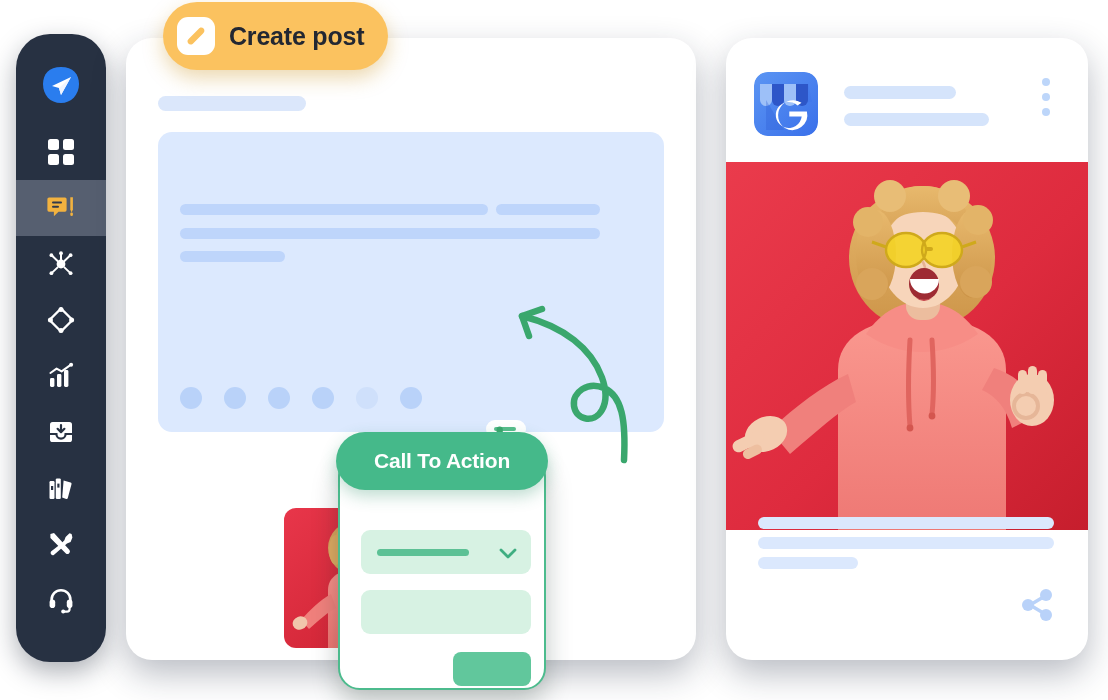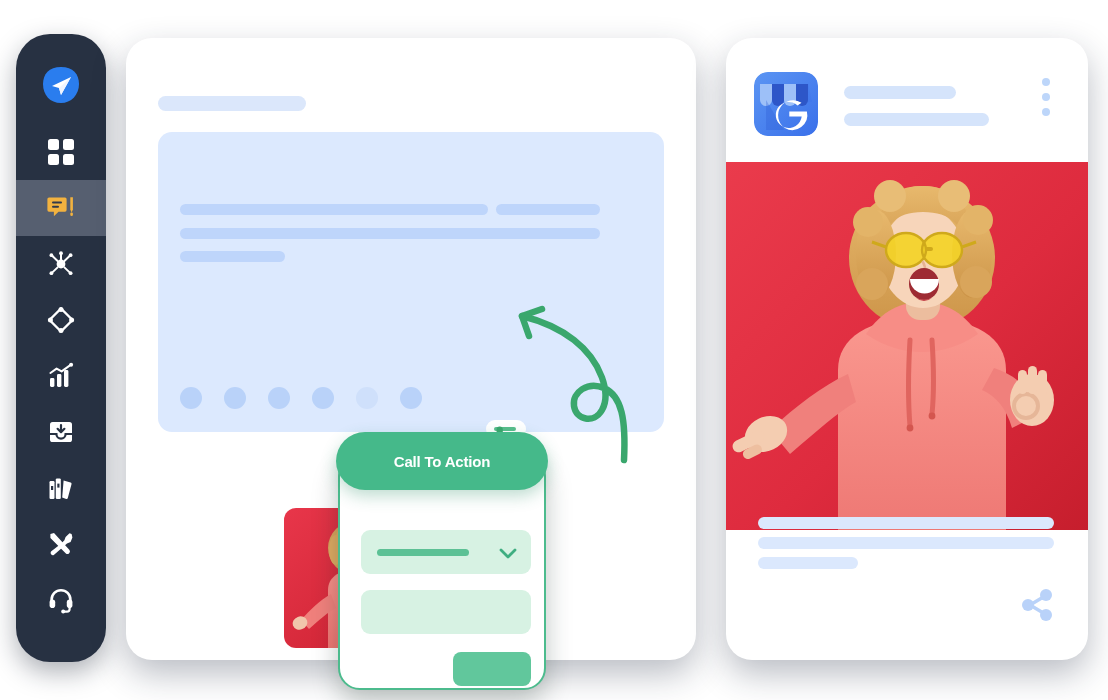--- a/index.html
+++ b/index.html
@@ -128,21 +128,21 @@
   }
   .cta-pill {
     position: absolute; left: 0; top: 0;
     width: 212px; height: 58px;
     background: #45b98a;
     border-radius: 29px;
     display: flex; align-items: center; justify-content: center;
     box-shadow: 0 6px 16px rgba(40,140,100,.30);
   }
   .cta-pill span {
-    color: #ffffff; font-size: 15px; font-weight: bold;
+    color: #ffffff; font-size: 21px; font-weight: bold;
     letter-spacing: -0.2px;
   }
   .cta-select {
     position: absolute; left: 21px; top: 74px;
     width: 170px; height: 44px;
     background: #d7f2e3; border-radius: 9px;
   }
   .cta-select .ph {
     position: absolute; left: 16px; top: 19px;
     width: 92px; height: 7px; border-radius: 5px;
@@ -407,20 +407,28 @@
         <rect x="70" y="38" width="3" height="2" fill="#d3ab1c"></rect>
 
         <ellipse cx="71" cy="53" rx="6" ry="6.5" fill="#a82f36"></ellipse>
         <path d="M65.5 51 h11 a5.5 5.5 0 0 1 -11 0 Z" fill="#ffffff"></path>
       </svg>
     </div>
 
     <div class="dashed-line"></div>
   </section>
 
+  <div class="badge-create">
+    <span class="badge-icon">
+      <svg width="22" height="22" viewBox="0 0 22 22">
+        <path d="M16.2 2.6 a3.4 3.4 0 0 1 3.2 3.2 c0 1.1 -0.6 1.9 -1.6 2.9 L8.6 17.9 c-1 1 -1.8 1.6 -2.9 1.6 a3.4 3.4 0 0 1 -3.2 -3.2 c0 -1.1 0.6 -1.9 1.6 -2.9 l9.2 -9.2 c1 -1 1.8 -1.6 2.9 -1.6 Z" fill="#fbc25f"></path>
+      </svg>
+    </span>
+    <span class="badge-text">Create post</span>
+  </div>
 
   <div class="cta">
     <div class="cta-body">
       <div class="cta-select">
         <span class="ph"></span>
         <span class="chev">
           <svg width="18" height="12" viewBox="0 0 18 12">
             <path d="M2 2 L9 9 L16 2" fill="none" stroke="#3fae81" stroke-width="2.8" stroke-linecap="round" stroke-linejoin="round"></path>
           </svg>
         </span>

